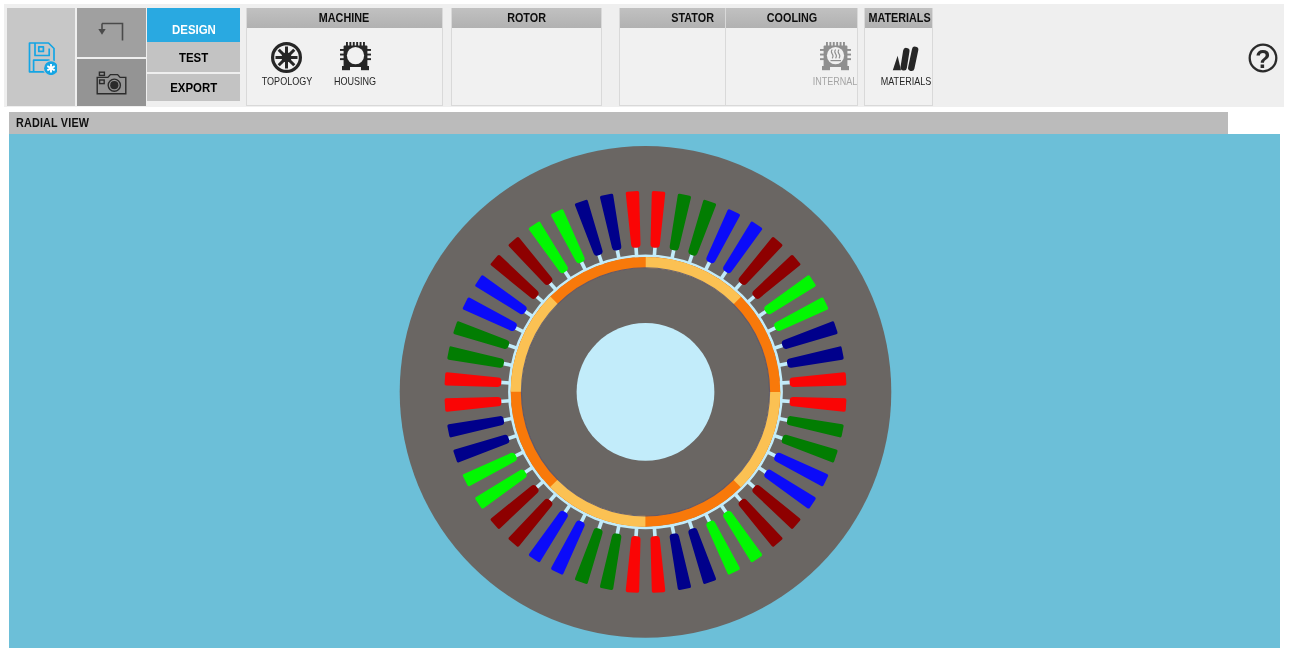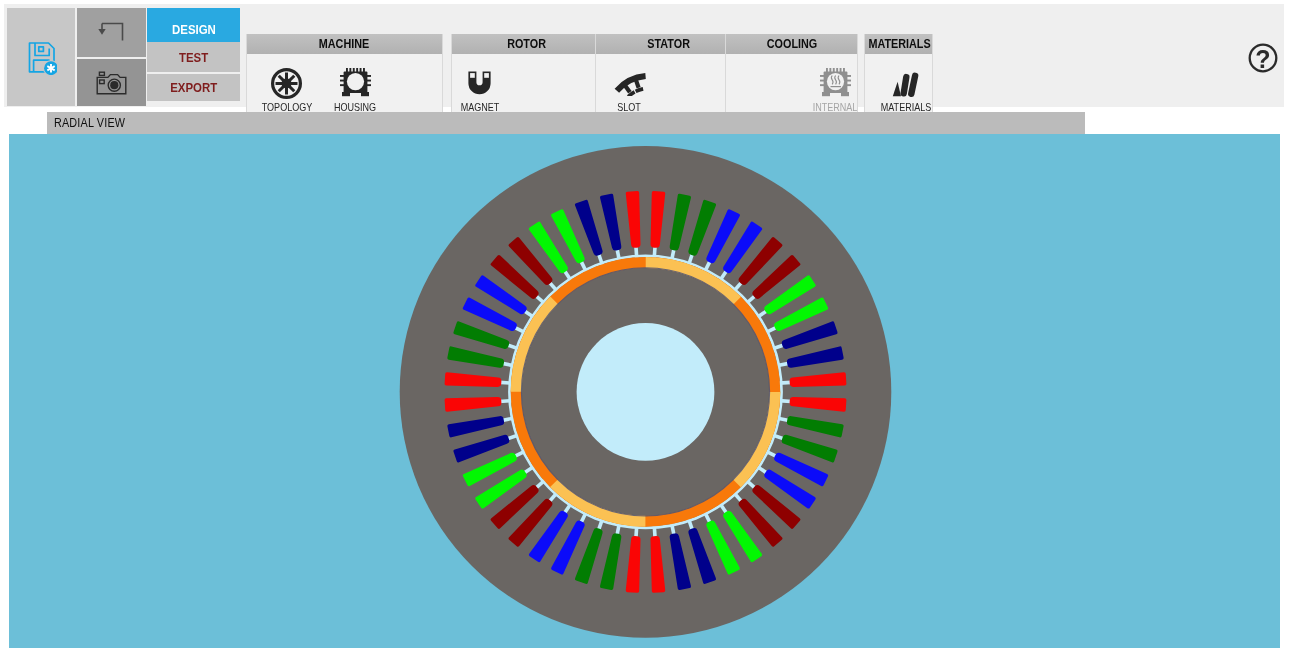--- a/index.html
+++ b/index.html
@@ -1,34 +1,34 @@
 <!DOCTYPE html>
 <html><head><meta charset="utf-8">
 <style>
 * { margin:0; padding:0; box-sizing:border-box; }
 html,body { width:1289px; height:657px; background:#fff; font-family:"Liberation Sans",sans-serif; position:relative; overflow:hidden; }
 .abs { position:absolute; }
 #bar { left:4px; top:4px; width:1280px; height:103px; background:#efefef; }
 #savebtn { left:7px; top:8px; width:67.6px; height:98px; background:#c7c7c7; display:flex; align-items:center; justify-content:center; }
 #arrowbtn { left:77.4px; top:8px; width:68.2px; height:48.5px; background:#a0a0a0; }
 #cambtn { left:77.4px; top:59px; width:68.2px; height:47px; background:#949494; display:flex; align-items:center; justify-content:center; }
-.tab { left:147.1px; width:93.3px; font-weight:bold; font-size:13px; display:flex; align-items:center; justify-content:center; color:#7f1d1d; background:#c3c3c3; }
+.tab { left:147.1px; width:93.3px; font-weight:bold; font-size:13px; display:flex; align-items:center; justify-content:center; color:#000000; background:#c3c3c3; }
 .tab span { display:inline-block; transform:scaleX(0.88); }
 #tab1 { top:8px; height:42px; background:#29a9e1; color:#fff; }
 #tab2 { top:42px; height:30.2px; }
 #tab3 { top:73.7px; height:27px; }
-.grp { position:absolute; top:8px; height:98.3px; background:#f1f1f1; border:1px solid #d9d9d9; border-top:none;margin-top:26px; }
+.grp { position:absolute; top:8px; height:98.3px; background:#f1f1f1; border:1px solid #d9d9d9; border-top:none; }
 .ghd { height:20px; background:linear-gradient(#c1c1c1,#b1b1b1); font-weight:bold; font-size:12px; color:#0d0d0d; text-align:center; line-height:20px; }
 .ghd span { display:inline-block; transform:scaleX(0.9); }
 .gbd { position:relative; height:78px; }
 .itm { position:absolute; top:0; text-align:center; }
 .ic { height:58px; display:flex; align-items:center; justify-content:center; }
 .lb { font-size:10.5px; margin-top:-11px; letter-spacing:0px; transform:scaleX(0.86); transform-origin:50% 0; white-space:nowrap; }
 #help { left:1248px; top:43px; width:30px; height:30px; }
-#vhdr { left:8.8px; top:111.6px; width:1038px; height:22.4px; background:#bbbbbb; font-weight:normal; font-size:12px; color:#0f0f0f; line-height:22px; padding-left:7px; letter-spacing:0.2px;margin-left:38px; }
+#vhdr { left:8.8px; top:111.6px; width:1219px; height:22.4px; background:#bbbbbb; font-weight:bold; font-size:12px; color:#0f0f0f; line-height:22px; padding-left:7px; letter-spacing:0.2px; }
 #vcanvas { left:8.8px; top:133.5px; width:1271.4px; height:514.7px; }
 </style></head>
 <body>
 <div id="bar" class="abs"></div>
 <div id="savebtn" class="abs">
     <svg width="32" height="36" viewBox="0 0 32 36">
       <g fill="none" stroke="#14a5e4" stroke-width="1.7" stroke-linejoin="round">
         <path d="M4.5,4 H23.5 L29,9.5 V32.8 H4.5 Z"></path>
         <path d="M10,4 V16.5 H24.2 V9.5"></path>
         <rect x="13.8" y="7.8" width="4.6" height="4.6"></rect>
@@ -109,47 +109,25 @@
             <circle r="5" fill="#262626"></circle>
           </svg>
         </div>
         <div class="lb" style="color:#262626">TOPOLOGY</div>
       </div>
     </div>
   </div>
 <div class="grp" style="left:450.9px;width:151px">
     <div class="ghd"><span>ROTOR</span></div>
     <div class="gbd">
-      <div class="itm" style="left:-17.0px;width:90px">
-        <div class="ic">
-          <svg width="25" height="26" viewBox="0 0 25 26">
-            <path d="M1.4,1.4 H9.4 V12.2 A3.1,3.1 0 0 0 15.6,12.2 V1.4 H23.6 V13.2 A11.1,11.1 0 0 1 1.4,13.2 Z" fill="#262626"></path>
-            <rect x="3.1" y="3.1" width="4.7" height="4.7" fill="#f1f1f1"></rect>
-            <rect x="17.2" y="3.1" width="4.7" height="4.7" fill="#f1f1f1"></rect>
-          </svg>
-        </div>
-        <div class="lb" style="color:#262626">MAGNET</div>
-      </div>
-    </div>
-  </div>
-<div class="grp" style="left:595px;width:148px">
+    </div>
+  </div>
+<div class="grp" style="left:619px;width:148px">
     <div class="ghd"><span>STATOR</span></div>
     <div class="gbd">
-      <div class="itm" style="left:-12.0px;width:90px">
-        <div class="ic">
-          <svg width="34" height="26" viewBox="0 0 34 26">
-            <path d="M2.6,18.7 A46,46 0 0 1 33.3,3.1 L33.8,9.1 A40,40 0 0 0 7.1,22.7 Z" fill="#262626"></path>
-            <line x1="13.2" y1="15.7" x2="17.9" y2="22.2" stroke="#262626" stroke-width="4.2"></line>
-            <path d="M14.9,25.2 A32.6,32.6 0 0 1 21.7,20.3 L23.5,23.6 A28.8,28.8 0 0 0 17.5,28.0 Z" fill="#262626"></path>
-            <line x1="24.0" y1="10.1" x2="26.6" y2="17.7" stroke="#262626" stroke-width="4.2"></line>
-            <path d="M22.8,19.7 A32.6,32.6 0 0 1 30.7,17.0 L31.5,20.7 A28.8,28.8 0 0 0 24.5,23.1 Z" fill="#262626"></path>
-          </svg>
-        </div>
-        <div class="lb" style="color:#262626">SLOT</div>
-      </div>
     </div>
   </div>
 <div class="grp" style="left:725.3px;width:133px">
     <div class="ghd"><span>COOLING</span></div>
     <div class="gbd">
       <div class="itm" style="left:64px;width:90px">
         <div class="ic">
           <svg width="31" height="30" viewBox="0 0 31 30">
             <rect x="3.6" y="3.6" width="23.8" height="21.4" rx="1" fill="#8f8f8f"></rect>
             <rect x="2" y="24" width="8" height="4.2" fill="#8f8f8f"></rect>

